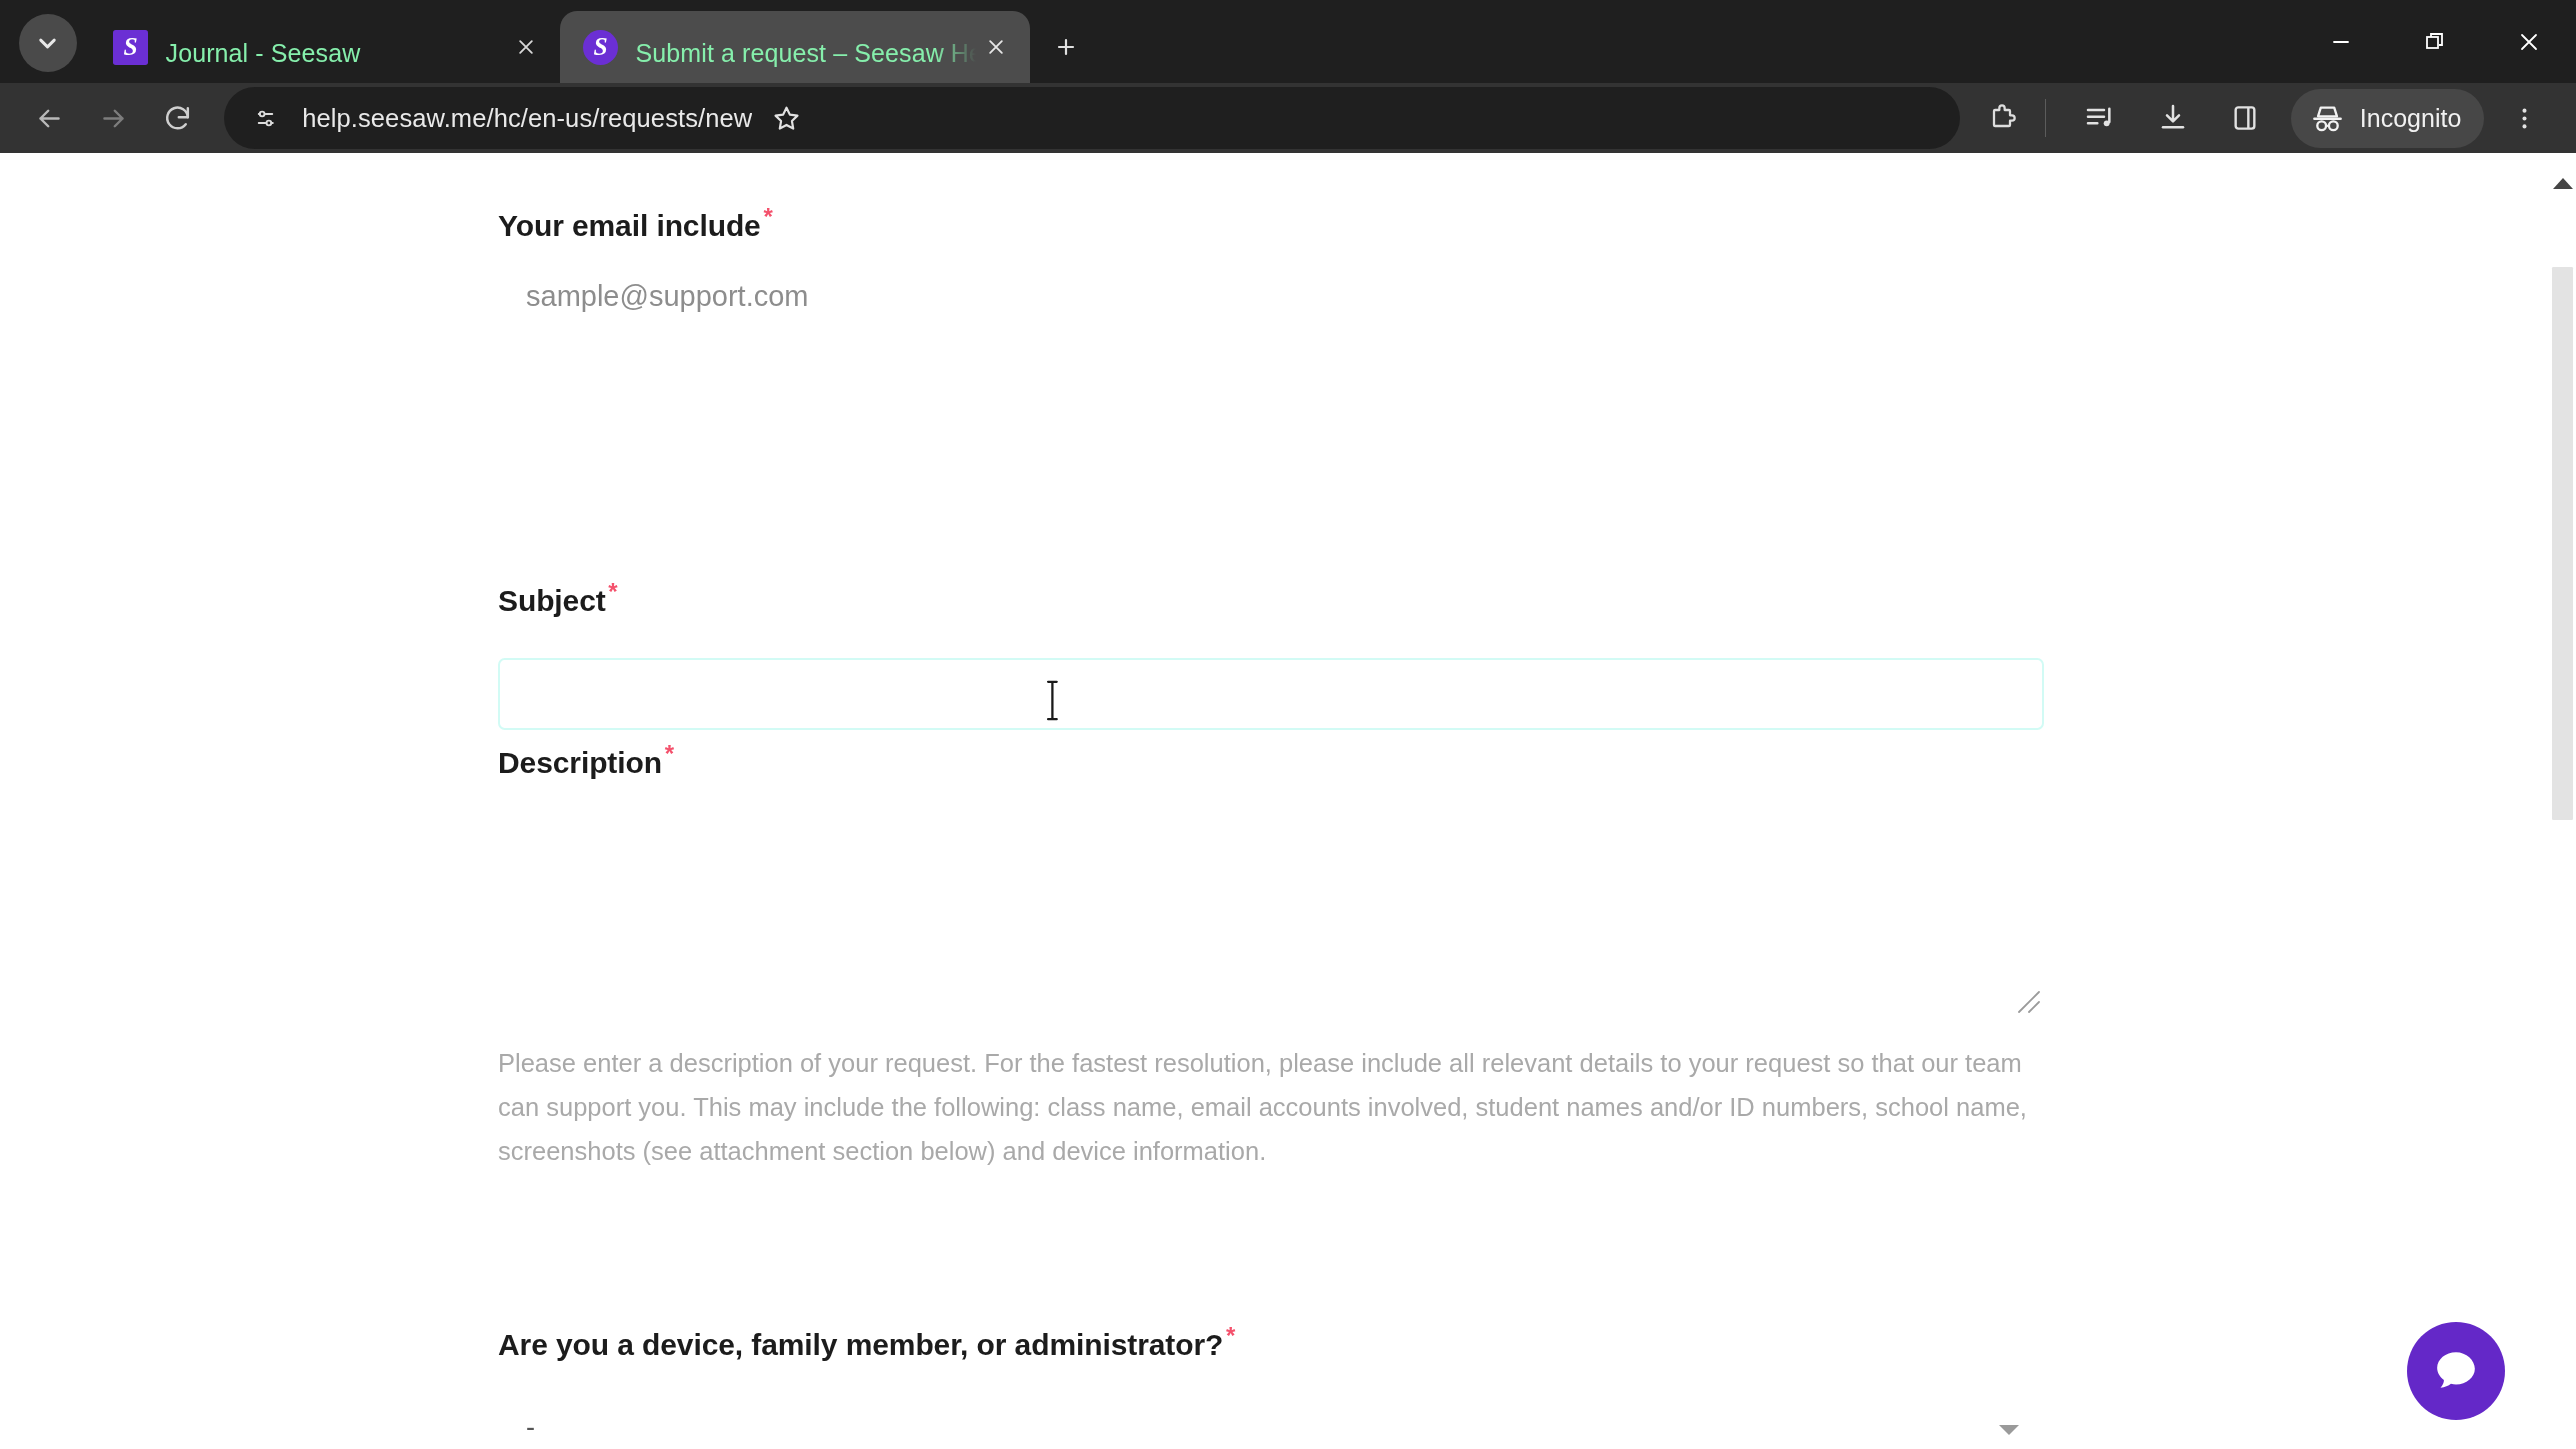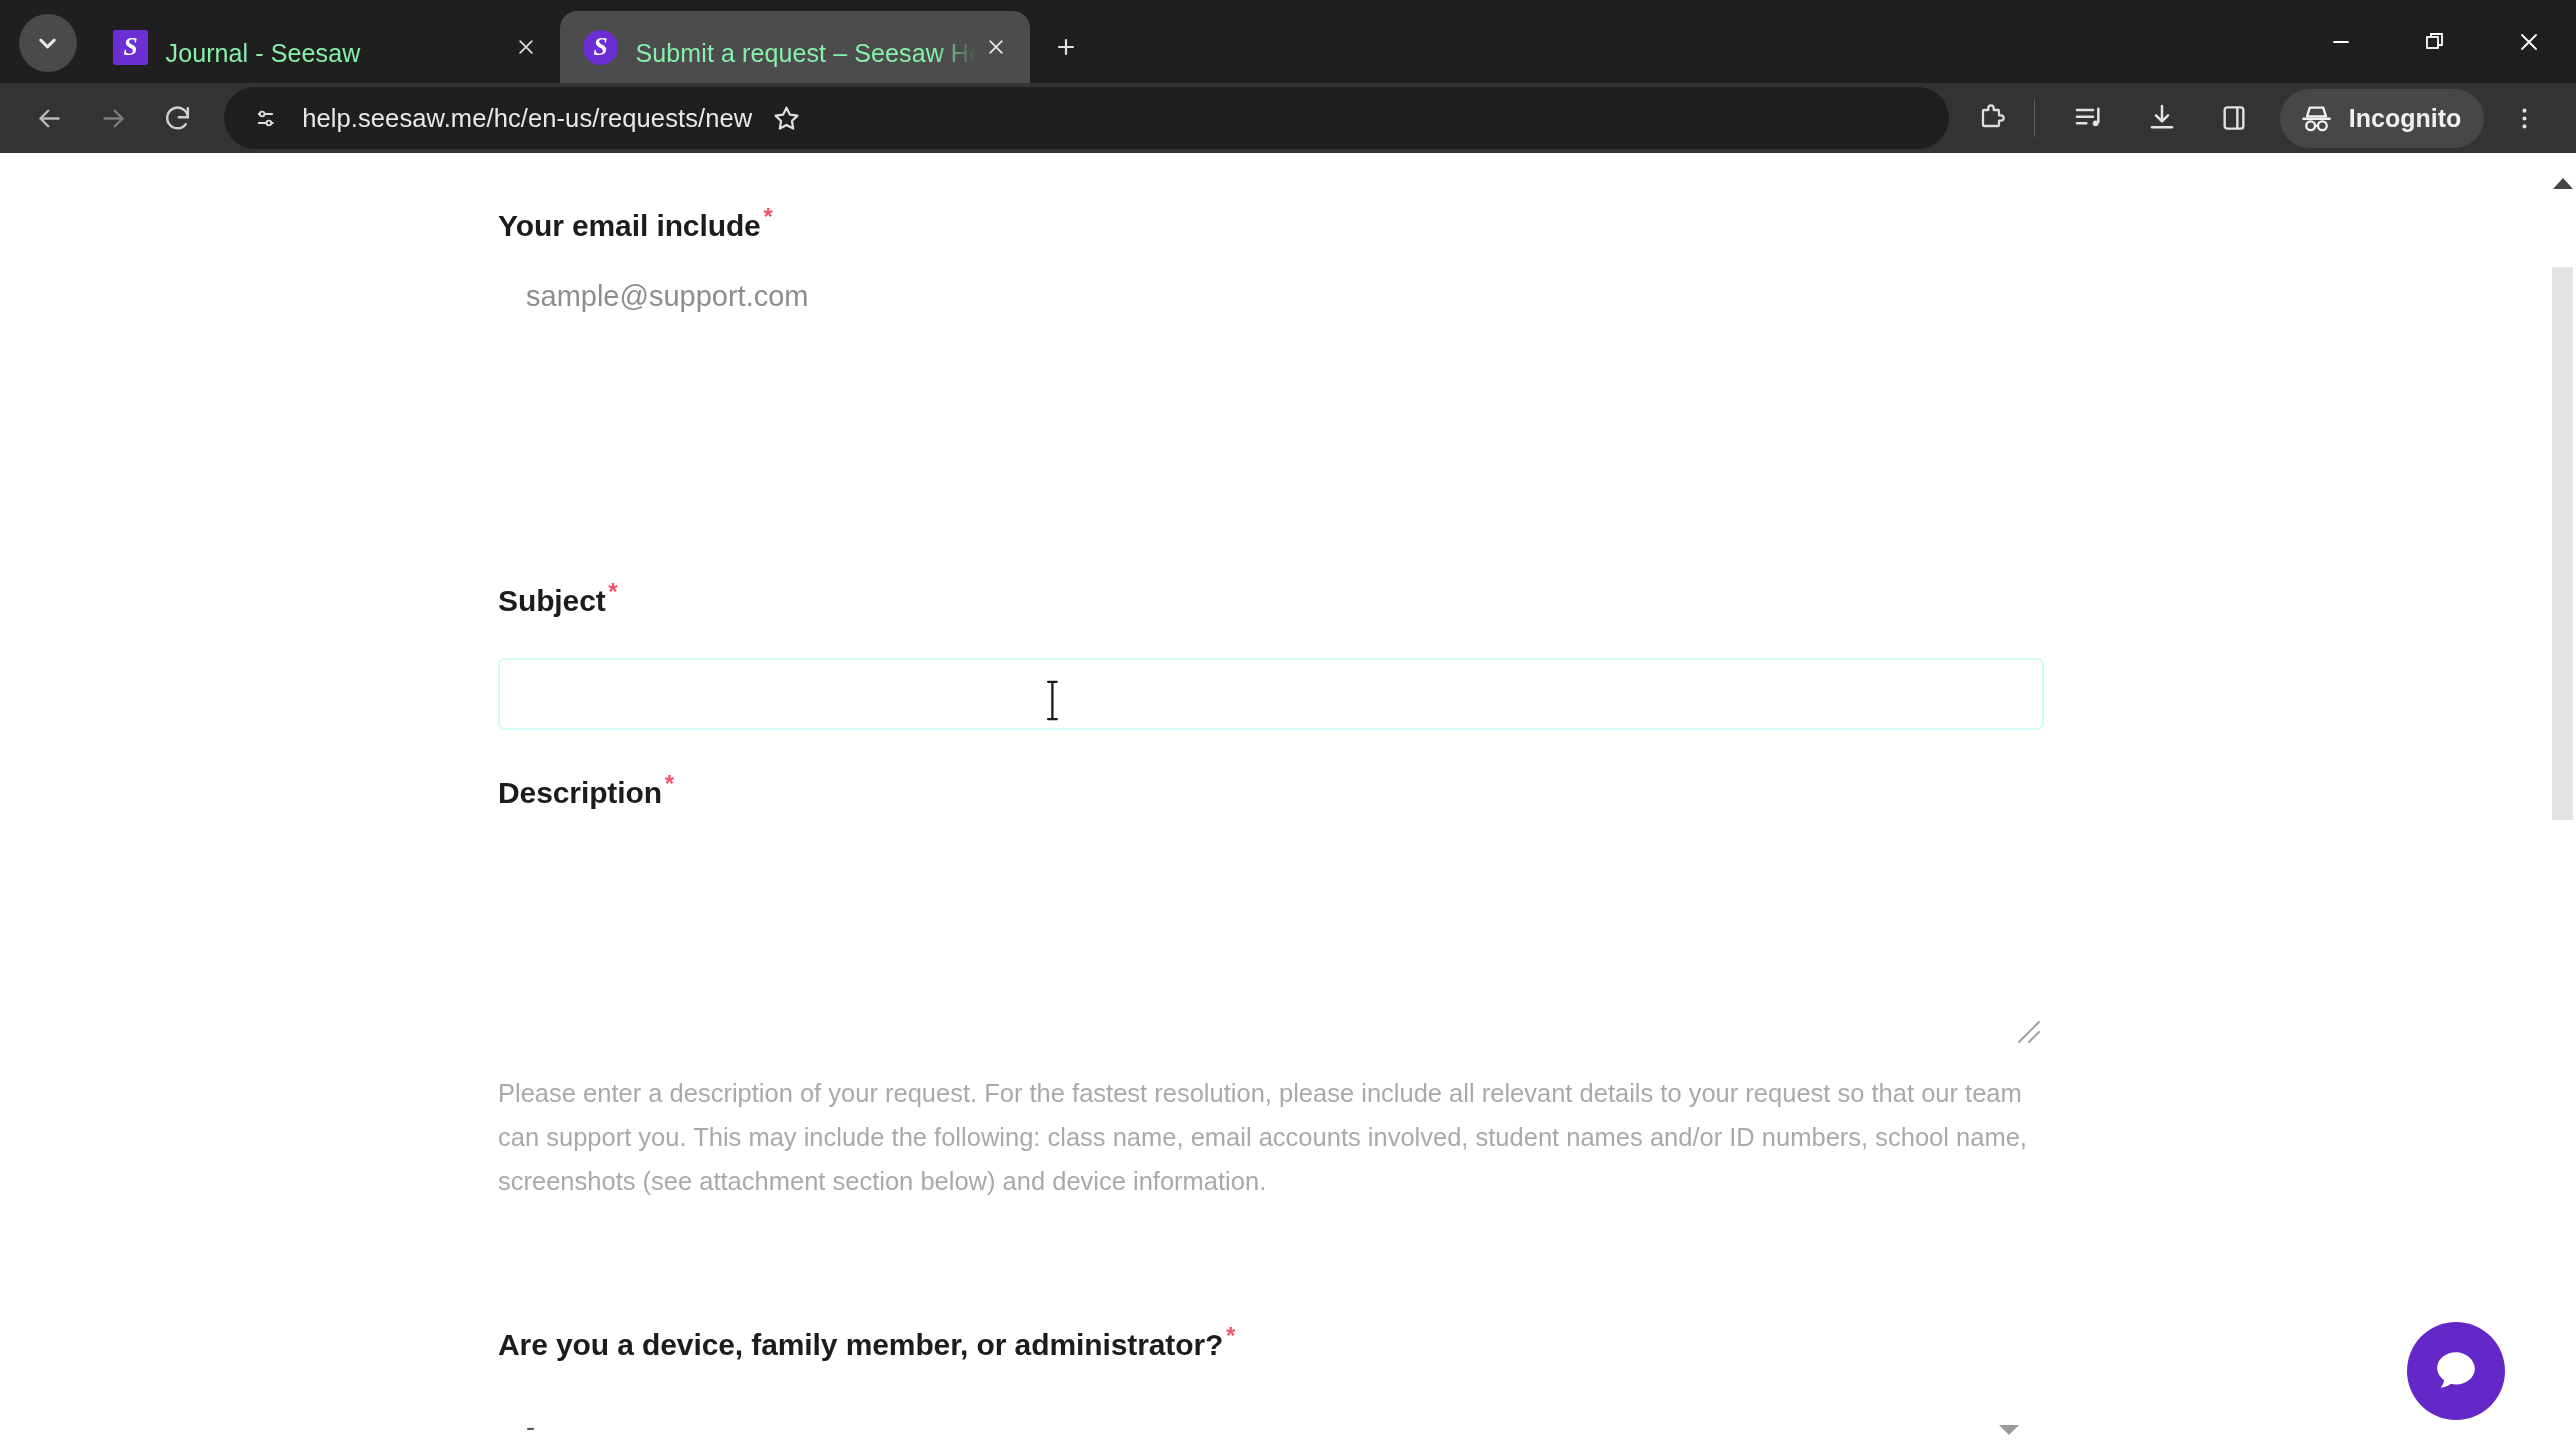--- a/index.html
+++ b/index.html
@@ -191,21 +191,20 @@
     padding: 0 23px 0 19px;
     margin-left: 14.8px;
     flex: none;
   }
   .incognito-pill svg { width: 35px; height: 35px; flex: none; }
   .incognito-label {
     color: #f1f1f1;
     font-size: 25px;
     margin-left: 14.8px;
     white-space: nowrap;
-    font-weight: bold;
   }
 
   .menu-btn {
     width: 58px; height: 58px;
     border-radius: 50%;
     display: flex; align-items: center; justify-content: center;
     flex: none;
     margin-left: 10.7px;
   }
   .menu-btn svg { width: 27px; height: 27px; }
@@ -266,21 +265,21 @@
   }
   .caret-icon {
     position: absolute;
     left: 547px;
     top: 510px;
     width: 14.8px;
     height: 43px;
   }
 
   
-  .desc-block { position: absolute; top: 607px; left: 0; }
+  .desc-block { position: absolute; top: 577px; left: 0; }
   .desc-area {
     position: absolute;
     top: 64px;
     left: 0;
     width: 1546px;
     height: 208px;
     background: #fff;
     border: none;
   }
   .resize-grip {

